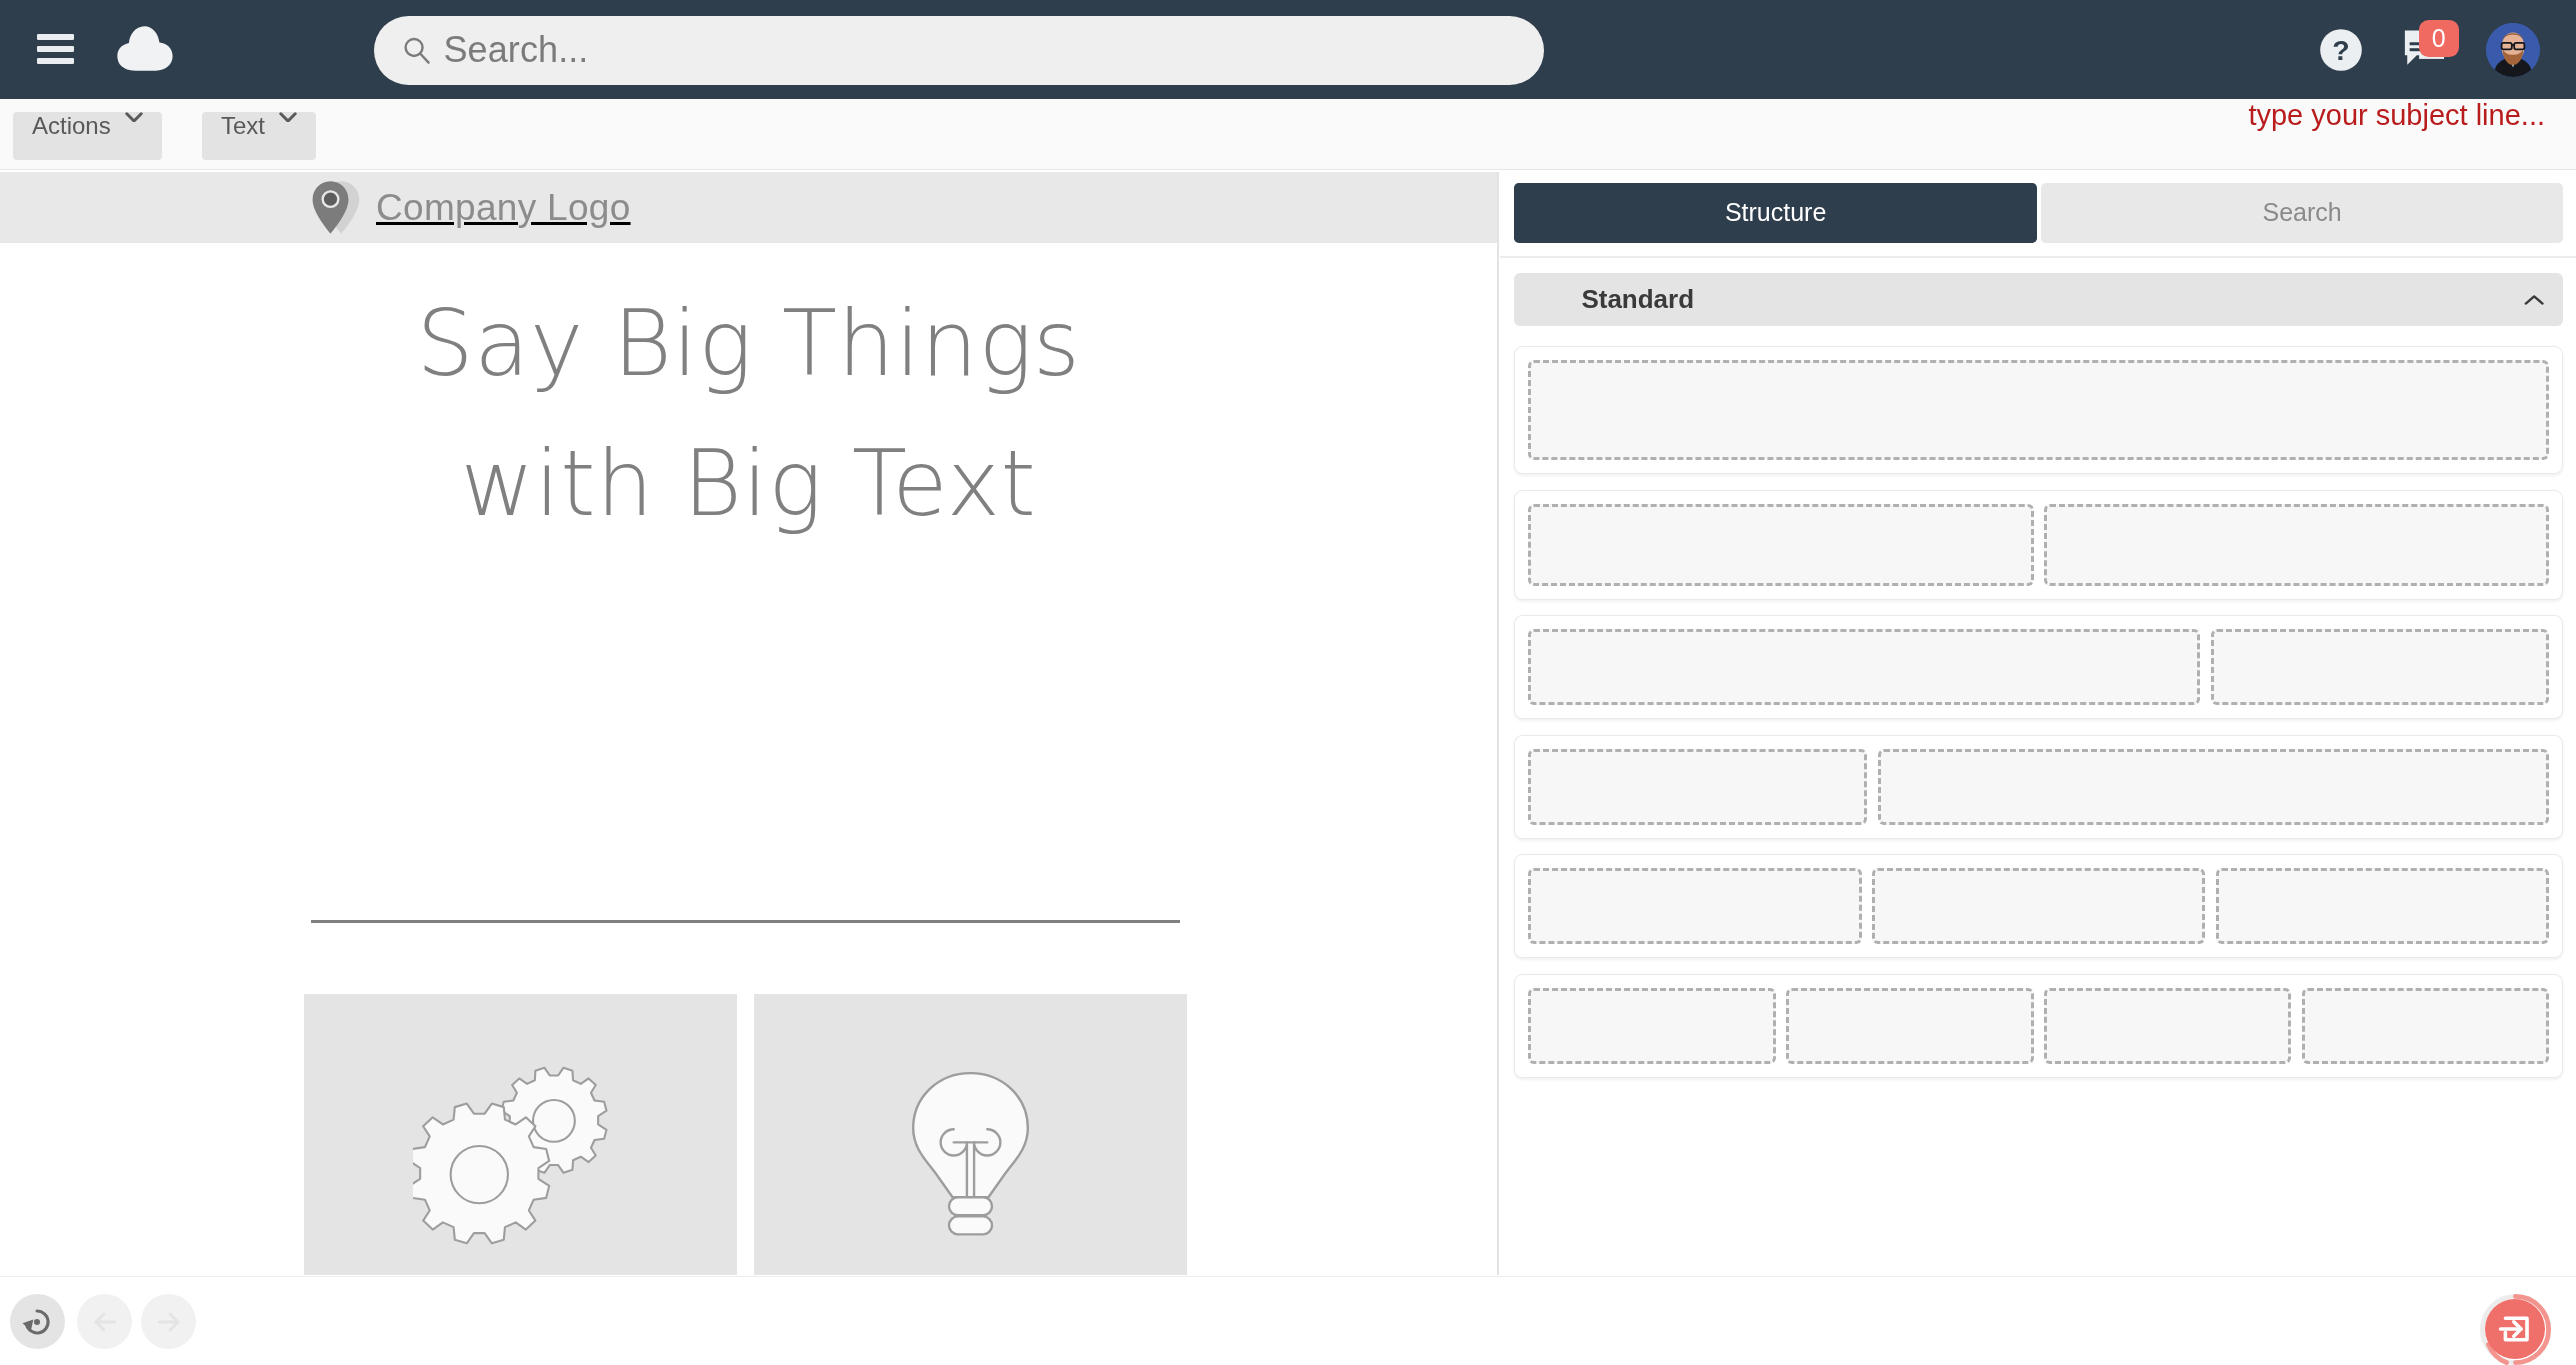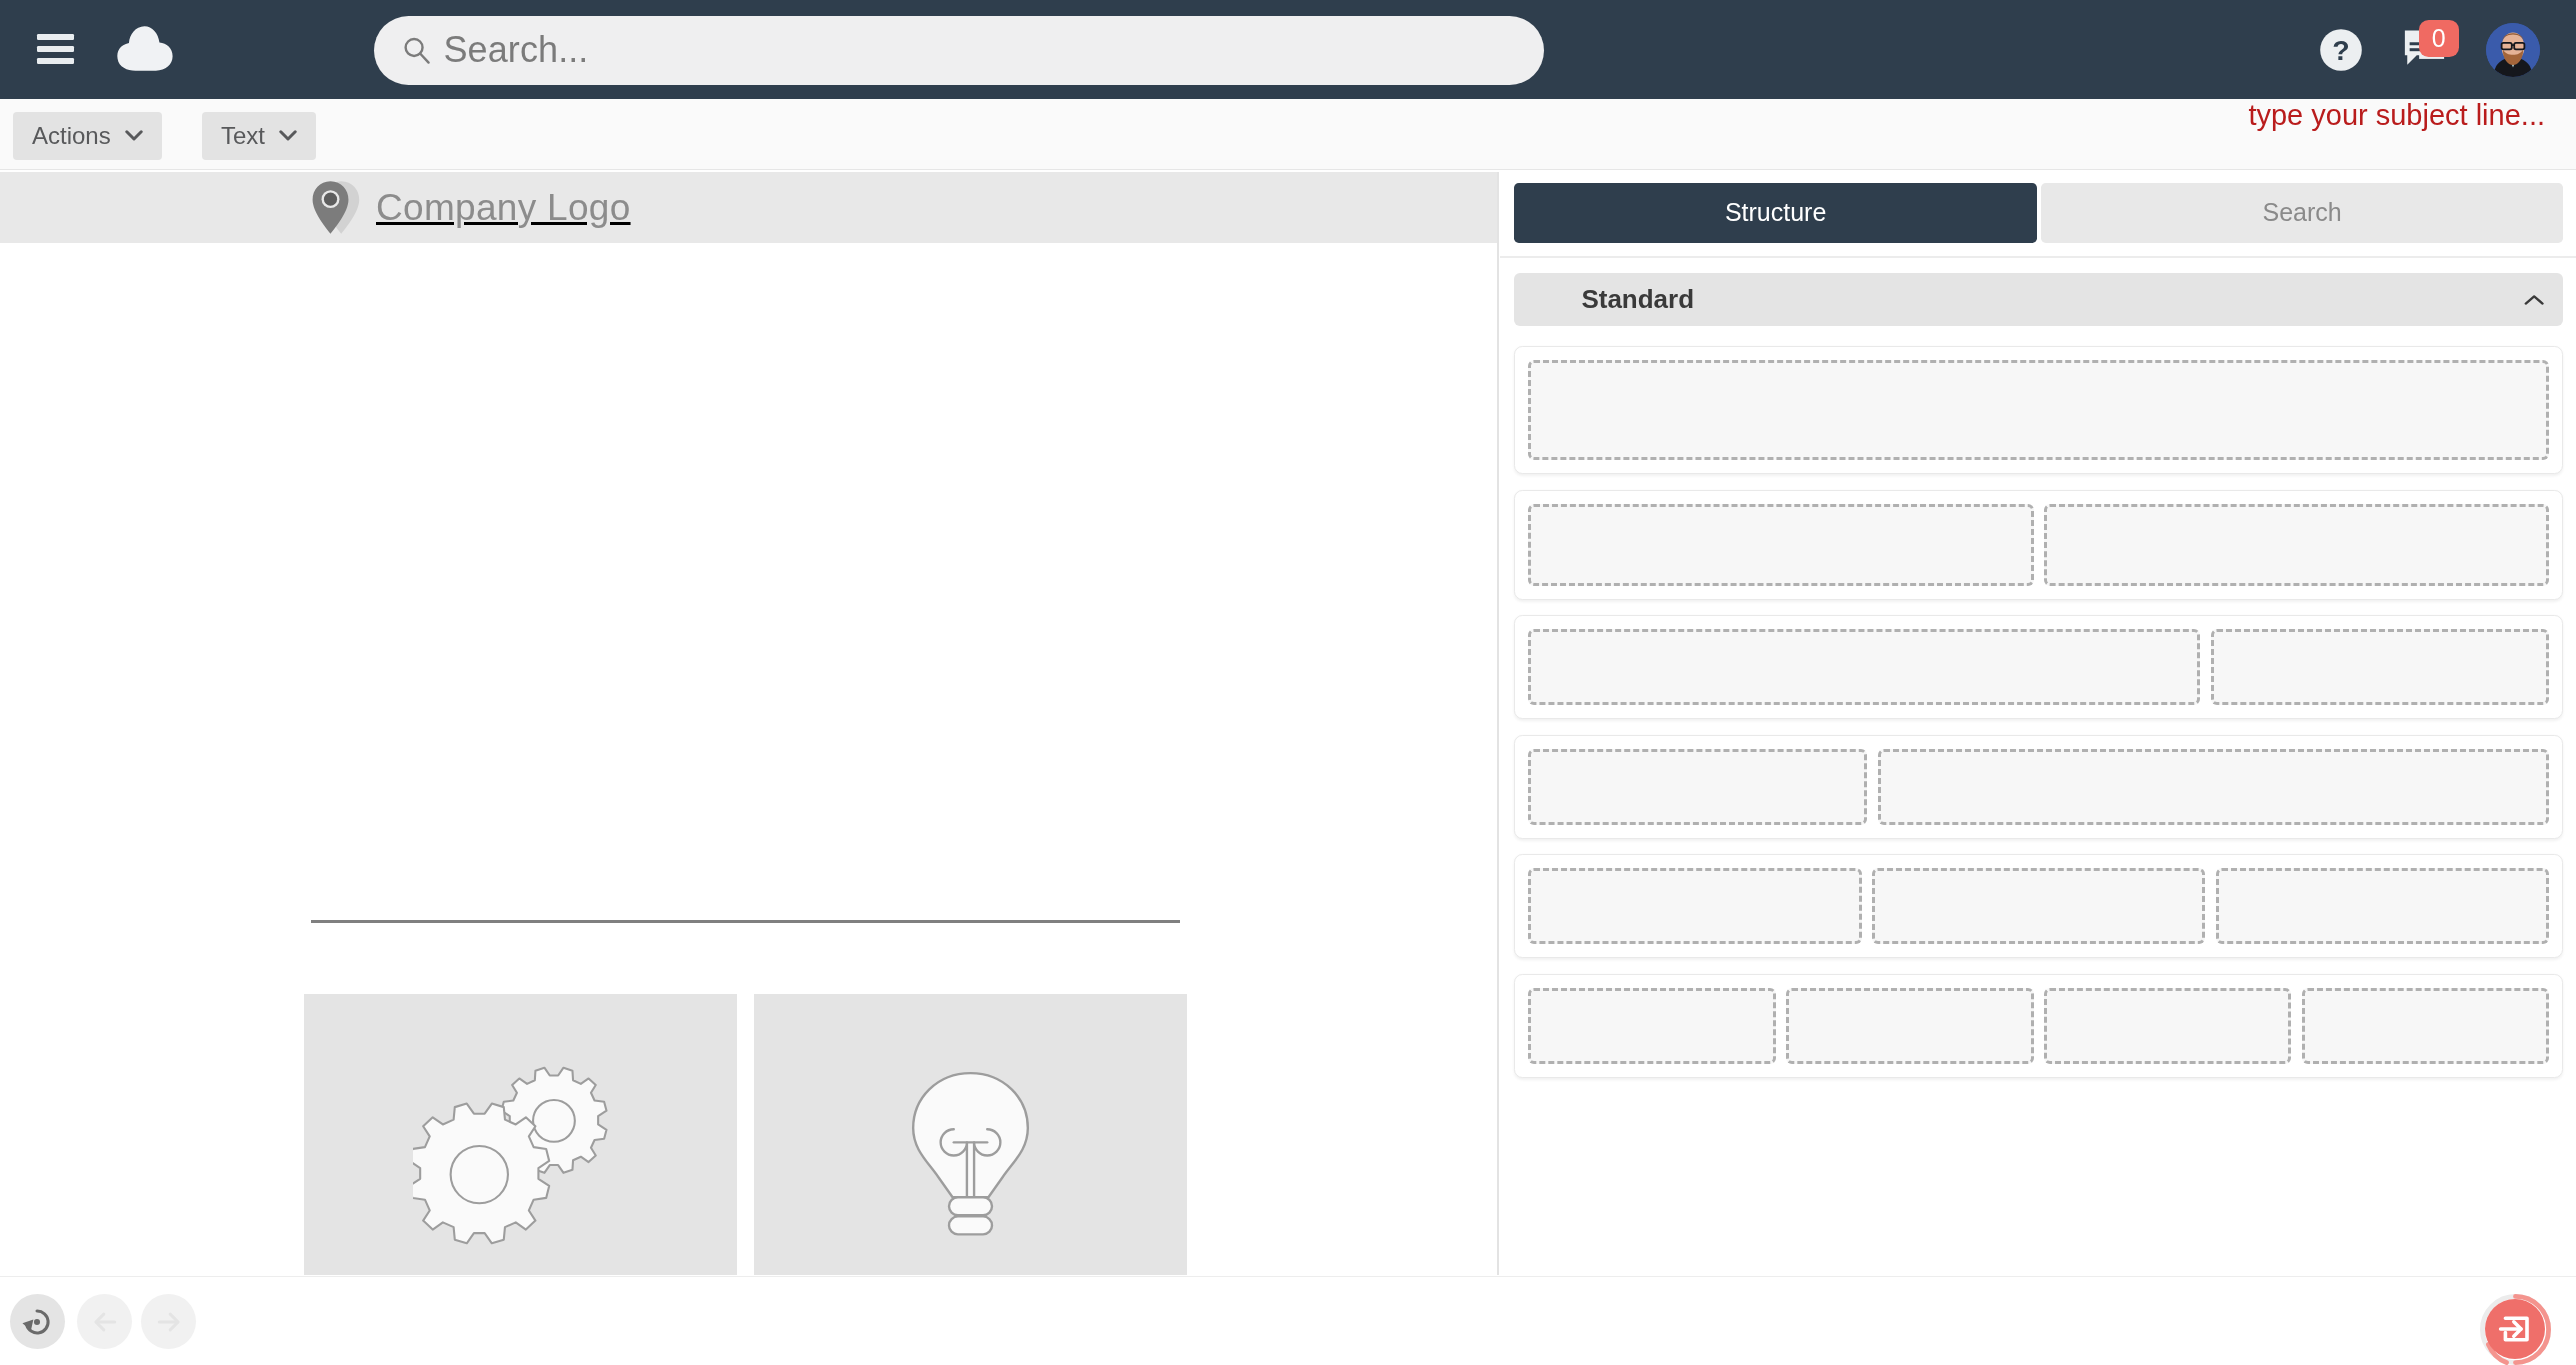--- a/index.html
+++ b/index.html
@@ -47,21 +47,21 @@
 
   
   .toolbar2 {
     position: absolute; left: 0; top: 99px; width: 2576px; height: 71px;
     background: #fafafa; border-bottom: 1.2px solid #e6e6e6;
   }
   .tb2-btn {
     position: absolute; top: 12.6px; height: 48px;
     background: #e3e3e3; border: none; border-radius: 4px;
     color: #58595b; font-size: 24px; font-family: "Liberation Sans", sans-serif;
-    display: flex; align-items: center; gap: 14.4px; padding: 0 19px; cursor: pointer;
+    display: flex; align-items: flex-start; gap: 14.4px; padding: 0 19px; cursor: pointer;
   }
   .btn-actions { left: 13px; }
   .btn-help { left: 202px; }
   .chev-d { width: 18px; height: 10.8px; display: inline-block; }
   .subject-line {
     position: absolute; right: 31px; top: 0; height: 71px;
     display: flex; 
     font-size: 29px; color: #b91c1c;
   }
 
@@ -238,20 +238,24 @@
       <svg class="pin-logo" viewBox="0 0 88 92">
         <path d="M52 2 C70 2 82 16 82 33 C82 54 58 82 52 90 C46 82 22 54 22 33 C22 16 34 2 52 2 Z" fill="#d2d2d2"></path>
         <path d="M34 2 C52 2 64 16 64 33 C64 54 40 82 34 90 C28 82 4 54 4 33 C4 16 16 2 34 2 Z" fill="#7c7c7c"></path>
         <circle cx="34" cy="32" r="15" fill="#e8e8e8"></circle>
         <circle cx="34" cy="32" r="11" fill="#5e5e5e"></circle>
       </svg>
       <span class="logo-text">Company Logo</span>
     </div>
   </div>
 
+  <div class="headline">
+    <div>Say Big Things</div>
+    <div>with Big Text</div>
+  </div>
 
   <div class="hr-rule"></div>
 
   <div class="pic-row">
     <div class="pic-box">
       <svg class="pic-icon" viewBox="0 0 360 360">
         <g fill="#fafafa" stroke="#9d9d9d" stroke-width="3.5" stroke-linejoin="round">
           <path d="M243 46 l9 -13 l15 5 l1 16 l13 6 l13 -9 l12 11 l-8 13 l6 13 l16 2 l4 15 l-14 9 l0 14 l14 9 l-4 15 l-16 2 l-6 13 l8 13 l-12 11 l-13 -9 l-13 6 l-1 16 l-15 5 l-9 -13 l-14 0 l-9 13 l-15 -5 l-1 -16 l-13 -6 l-13 9 l-12 -11 l8 -13 l-6 -13 l-16 -2 l-4 -15 l14 -9 l0 -14 l-14 -9 l4 -15 l16 -2 l6 -13 l-8 -13 l12 -11 l13 9 l13 -6 l1 -16 l15 -5 l9 13 Z"></path>
           <circle cx="236" cy="122" r="35"></circle>
         </g>

